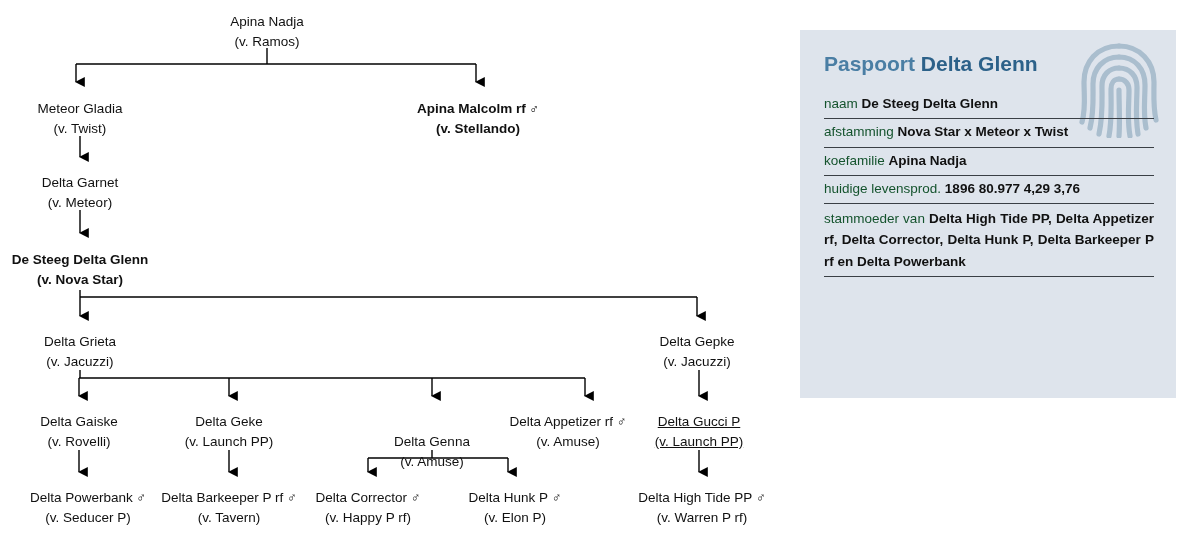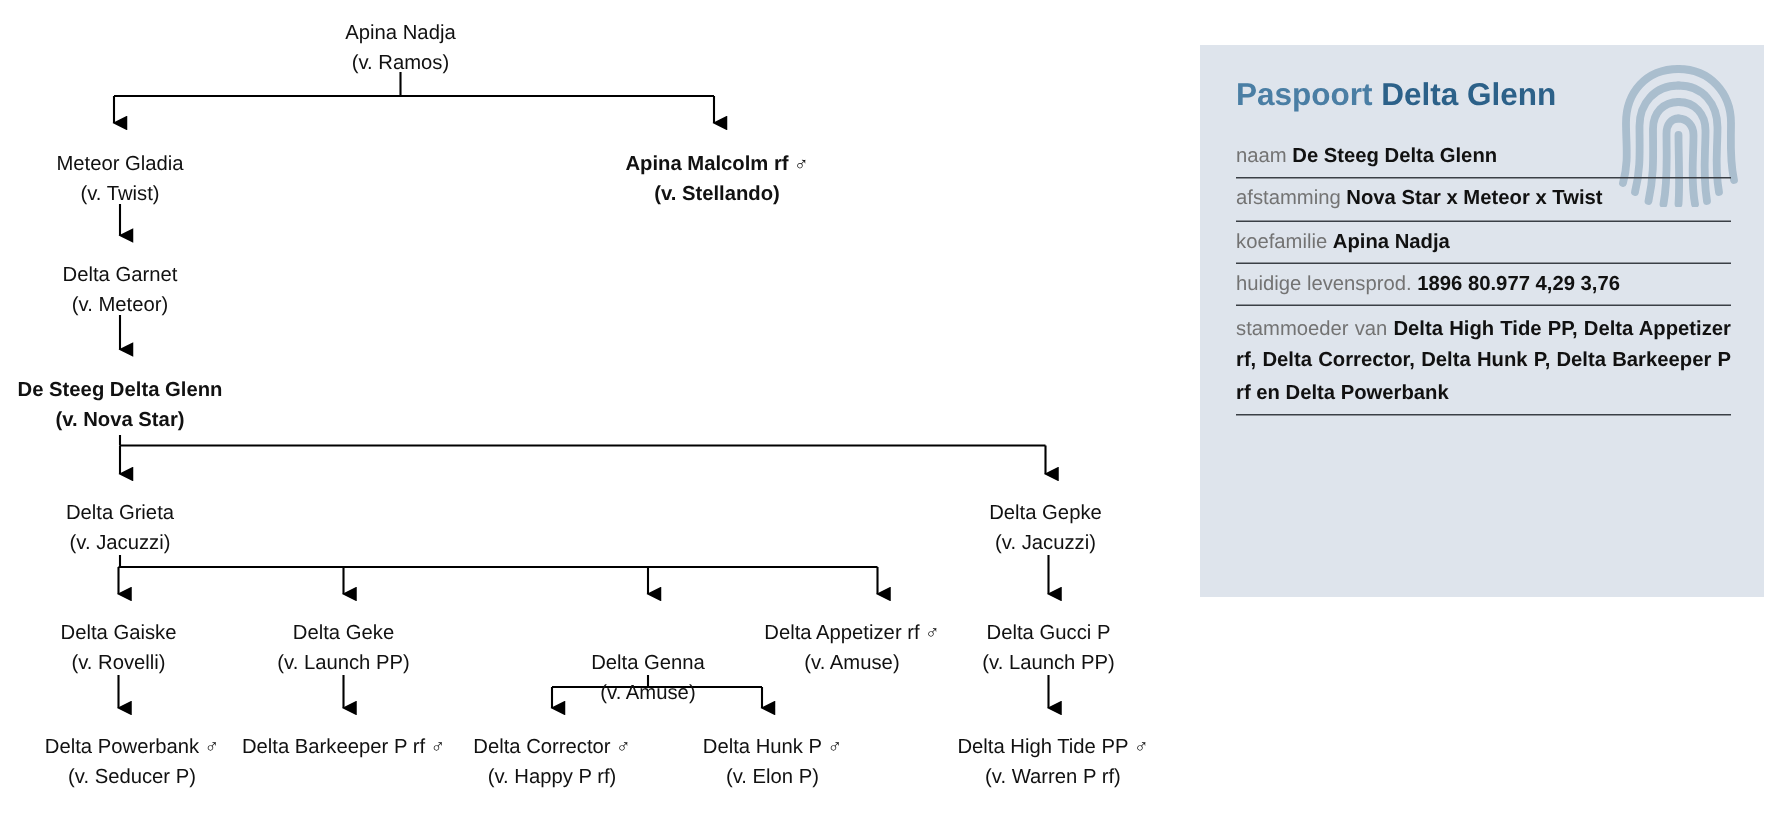--- a/index.html
+++ b/index.html
@@ -74,21 +74,21 @@
   }
   .pp-row {
     font-size: 13.5px;
     color: #222222;
     border-bottom: 1px solid #3a3f45;
     padding: 3px 0 4px 0;
     line-height: 1.5;
     position: relative;
     z-index: 2;
   }
-  .pp-row .lbl { color: #737373; }
+  .pp-row .lbl { color: #14532d; }
   .pp-row .val { font-weight: bold; color: #111111; }
   .pp-row.stammoeder {
     text-align: justify;
     line-height: 1.58;
     padding-top: 4px;
   }
   .pp-row.stammoeder .val { font-weight: bold; }
   #fingerprint {
     position: absolute;
     right: 14px;
@@ -186,30 +186,31 @@
         <span class="sire">(v. Launch PP)</span>
       </div>
       <div class="node" style="left: 432px; top: 432px;">
         <span class="nm">Delta Genna</span>
         <span class="sire">(v. Amuse)</span>
       </div>
       <div class="node" style="left: 568px; top: 412px;">
         <span class="nm">Delta Appetizer rf<span class="male"> ♂</span></span>
         <span class="sire">(v. Amuse)</span>
       </div>
-      <div class="node" style="left: 699px; top: 412px;">
+      <div class="node" style="left: 699px; top: 412px; text-decoration: underline;">
         <span class="nm">Delta Gucci P</span>
         <span class="sire">(v. Launch PP)</span>
       </div>
       <div class="node" style="left: 88px; top: 488px;">
         <span class="nm">Delta Powerbank<span class="male"> ♂</span></span>
         <span class="sire">(v. Seducer P)</span>
       </div>
       <div class="node" style="left: 229px; top: 488px;">
         <span class="nm">Delta Barkeeper P rf<span class="male"> ♂</span></span>
+        <span class="sire">(v. Tavern)</span>
       </div>
       <div class="node" style="left: 368px; top: 488px;">
         <span class="nm">Delta Corrector<span class="male"> ♂</span></span>
         <span class="sire">(v. Happy P rf)</span>
       </div>
       <div class="node" style="left: 515px; top: 488px;">
         <span class="nm">Delta Hunk P<span class="male"> ♂</span></span>
         <span class="sire">(v. Elon P)</span>
       </div>
       <div class="node" style="left: 702px; top: 488px;">

